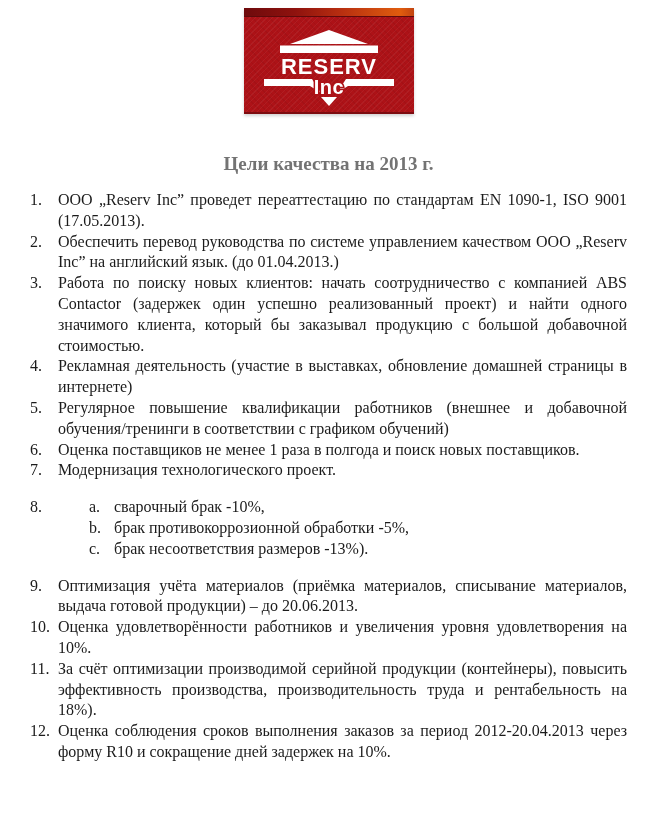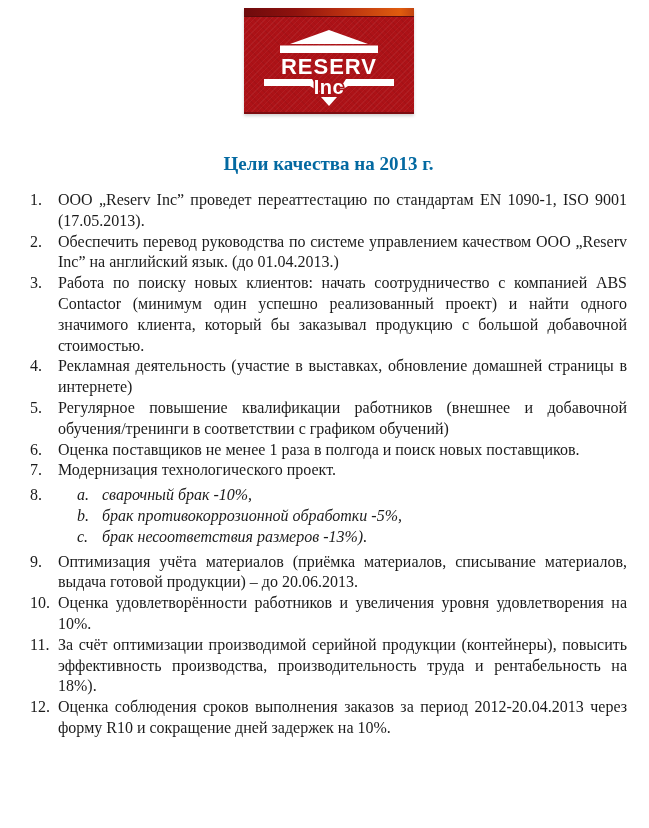--- a/index.html
+++ b/index.html
@@ -44,21 +44,21 @@
   .brand { font-size: 22px; letter-spacing: 1px; }
   .inc   { font-size: 20px; letter-spacing: 0.5px; }
 
   
   .title {
     margin: 38px 0 14px 0;
     font-size: 19px;
     line-height: 24px;
     font-weight: bold;
     text-align: center;
-    color: #0369a1;
+    color: #737373;
   }
 
   
   .goals {
     margin: 0;
     padding: 0;
     list-style: none;
     counter-reset: goal;
     font-size: 16px;
     line-height: 20.8px;
@@ -69,25 +69,24 @@
     padding-left: 28px;
     text-align: justify;
   }
   .goals > li::before {
     content: counter(goal) ".";
     position: absolute;
     left: 0;
     top: 0;
   }
   .sub {
-    margin: 4px;
+    margin: 16px;
     padding: 0;
     list-style: none;
     counter-reset: subgoal;
-    font-style: italic;
   }
   .sub > li {
     counter-increment: subgoal;
     position: relative;
     padding-left: 40px;
     text-align: left;
   }
   .sub > li::before {
     content: counter(subgoal, lower-alpha) ".";
     position: absolute;
@@ -113,21 +112,21 @@
         <polygon points="77,80 93,80 85,89" fill="#ffffff"></polygon>
       </svg>
     </div>
   </div>
 
   <h1 class="title">Цели качества на 2013 г.</h1>
 
   <ol class="goals">
     <li><span>ООО „Reserv Inc” проведет переаттестацию по стандартам EN 1090-1, ISO 9001 (17.05.2013).</span></li>
     <li><span>Обеспечить перевод руководства по системе управлением качеством ООО „Reserv Inc” на английский язык. (до 01.04.2013.)</span></li>
-    <li><span>Работа по поиску новых клиентов: начать соотрудничество с компанией ABS Contactor (минимум один успешно реализованный проект) и найти одного значимого клиента, который бы заказывал продукцию с большой добавочной стоимостью.</span></li>
+    <li><span>Работа по поиску новых клиентов: начать соотрудничество с компанией ABS Contactor (задержек один успешно реализованный проект) и найти одного значимого клиента, который бы заказывал продукцию с большой добавочной стоимостью.</span></li>
     <li><span>Рекламная деятельность (участие в выставках, обновление домашней страницы в интернете)</span></li>
     <li><span>Регулярное повышение квалификации работников (внешнее и добавочной обучения/тренинги в соответствии с графиком обучений)</span></li>
     <li><span>Оценка поставщиков не менее 1 раза в полгода и поиск новых поставщиков.</span></li>
     <li><span>Модернизация технологического проект.</span></li>
     <li>
       <ol class="sub">
         <li><span>сварочный брак -10%,</span></li>
         <li><span>брак противокоррозионной обработки -5%,</span></li>
         <li><span>брак несоответствия размеров -13%).</span></li>
       </ol>

